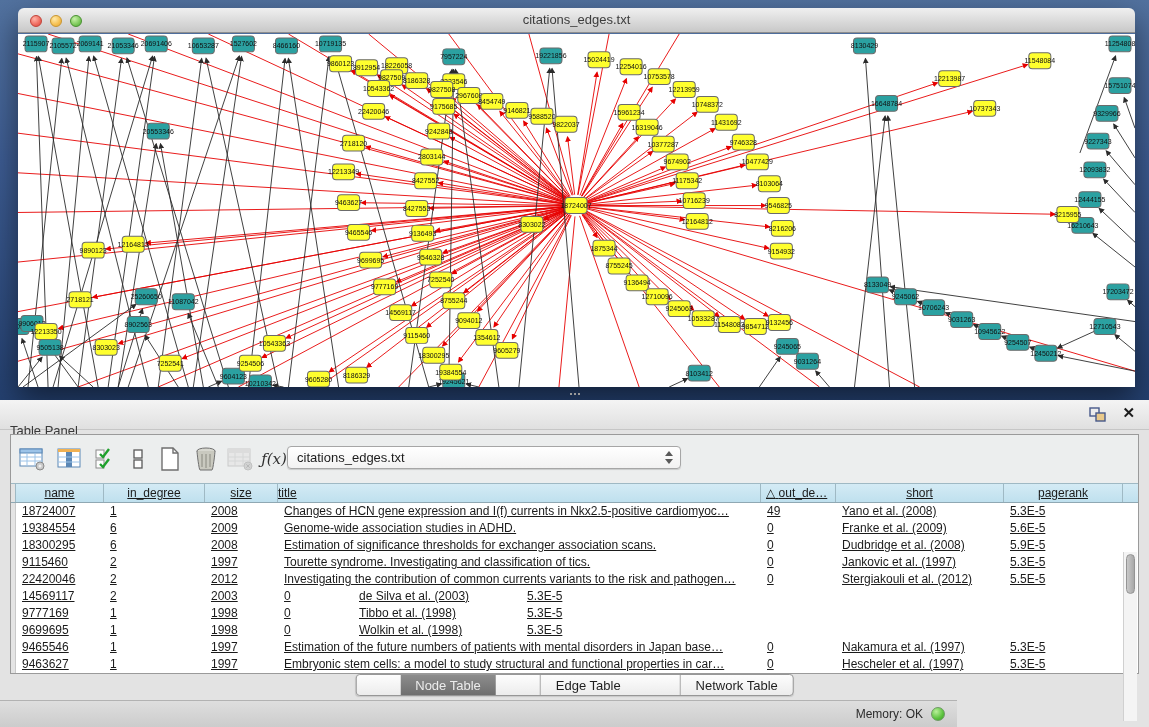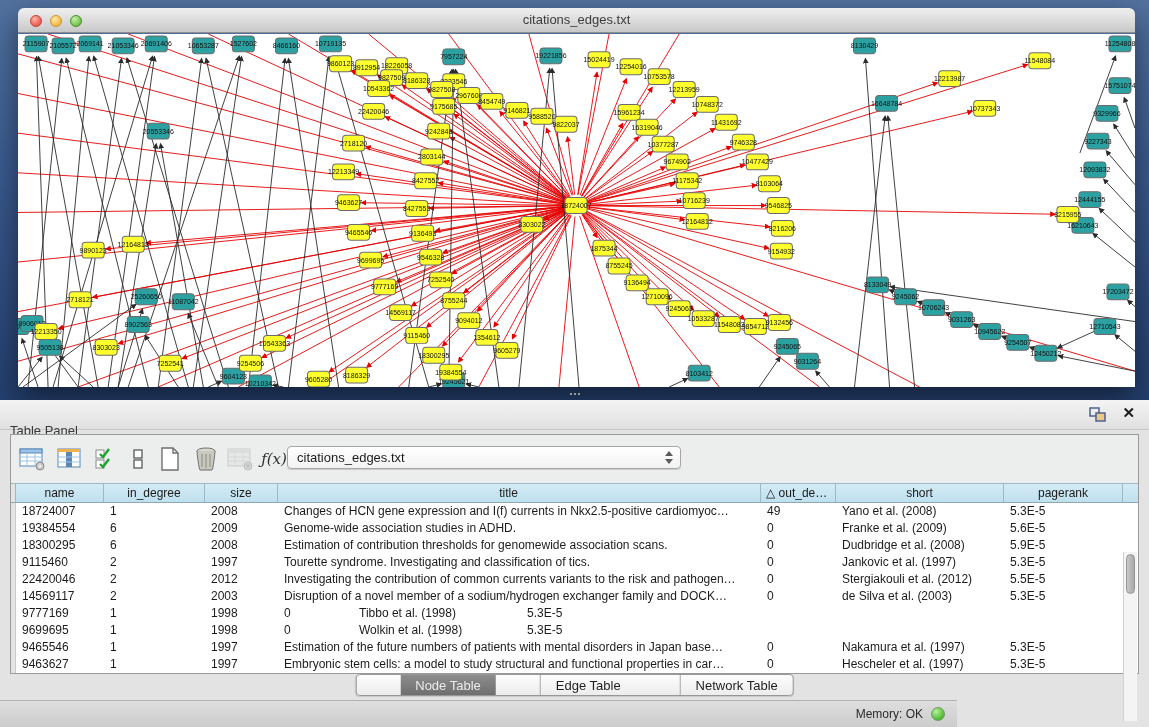--- a/index.html
+++ b/index.html
@@ -41,36 +41,36 @@
   #table-select { position:absolute; left:276px; top:11px; width:394px; height:23px;
     background:linear-gradient(#ffffff,#f2f2f2); border:1px solid #a6a6a6; border-radius:4px;
     box-shadow:0 1px 1px rgba(0,0,0,.15); font-size:13px; color:#1c1c1c; line-height:21px;
     padding-left:9px; cursor:pointer; }
   #table-select .arrows { position:absolute; right:7px; top:4px; }
   #table-select .arrows i { display:block; width:0; height:0; border-left:4px solid transparent; border-right:4px solid transparent; }
   #table-select .arrows i.up   { border-bottom:5px solid #5a5a5a; margin-bottom:3px; }
   #table-select .arrows i.down { border-top:5px solid #5a5a5a; }
 
   
-  #grid { position:absolute; left:0; top:48px; width:1127px; height:190px; font-size:12px; color:#1b1b1b; }
+  #grid { position:absolute; left:0; top:48px; width:1127px; height:190px; font-size:12px; color:#1b1b1b;text-decoration:underline; }
   .thead { display:flex; height:20px; background:linear-gradient(#d4ebf5,#bfe0ee);
     border-top:1px solid #9fb9c4; border-bottom:1px solid #8fa8b3; }
   .thead .cell { line-height:18px; border-right:1px solid #9fb9c4; overflow:hidden; white-space:nowrap; }
   .trow { display:flex; height:17px; background:#ffffff; }
   .trow .cell { line-height:17px; overflow:hidden; white-space:nowrap; padding-left:6px; }
   .gutter { width:5px; padding:0 !important; background:#e4e4e4; border-right:1px solid #c9c9c9; }
   .c-name  { width:88px; }
   .c-in    { width:101px; }
   .c-year  { width:73px; }
   .c-title { width:483px; }
   .c-out   { width:75px; }
   .c-short { width:168px; }
   .c-page  { width:119px; }
   .thead .c-name, .thead .c-in, .thead .c-year, .thead .c-short, .thead .c-page { text-align:center; }
-  .thead .c-title { text-align:center; padding-right:21px; }
+  .thead .c-title { text-align:left; padding-right:21px; }
   .thead .c-out { text-align:left; padding-left:5px; }
   #vscroll { position:absolute; right:1px; top:69px; width:14px; height:169px; background:#f4f4f4; border-left:1px solid #d0d0d0; }
   #vthumb { position:absolute; left:2px; top:2px; width:9px; height:40px; border-radius:5px;
     background:linear-gradient(90deg,#c9c9c9,#a8a8a8); border:1px solid #949494; }
 
   
   #tabs { position:absolute; left:50%; transform:translateX(-50%); top:274px; height:22px;
     display:flex; border:1px solid #979797; border-radius:4px; overflow:hidden;
     background:linear-gradient(#fdfdfd,#ececec); box-shadow:0 1px 1px rgba(0,0,0,.12); }
   .tab { padding:0 15px; line-height:21px; font-size:13px; color:#1e1e1e; cursor:pointer; border-left:1px solid #a8a8a8;margin-left:44px; }
@@ -877,21 +877,21 @@
             <div class="cell c-title">Genome-wide association studies in ADHD.</div>
             <div class="cell c-out">0</div>
             <div class="cell c-short">Franke et al. (2009)</div>
             <div class="cell c-page">5.6E-5</div>
           </div>
           <div class="trow">
             <div class="cell gutter"></div>
             <div class="cell c-name">18300295</div>
             <div class="cell c-in">6</div>
             <div class="cell c-year">2008</div>
-            <div class="cell c-title">Estimation of contribution thresholds for genomewide association scans.</div>
+            <div class="cell c-title">Estimation of significance thresholds for exchanger association scans.</div>
             <div class="cell c-out">0</div>
             <div class="cell c-short">Dudbridge et al. (2008)</div>
             <div class="cell c-page">5.9E-5</div>
           </div>
           <div class="trow">
             <div class="cell gutter"></div>
             <div class="cell c-name">9115460</div>
             <div class="cell c-in">2</div>
             <div class="cell c-year">1997</div>
             <div class="cell c-title">Tourette syndrome. Investigating and classification of tics.</div>
@@ -907,21 +907,20 @@
             <div class="cell c-title">Investigating the contribution of common currents variants to the risk and pathogen…</div>
             <div class="cell c-out">0</div>
             <div class="cell c-short">Stergiakouli et al. (2012)</div>
             <div class="cell c-page">5.5E-5</div>
           </div>
           <div class="trow">
             <div class="cell gutter"></div>
             <div class="cell c-name">14569117</div>
             <div class="cell c-in">2</div>
             <div class="cell c-year">2003</div>
-            <div class="cell c-title">Disruption of a novel member of a sodium/hydrogen exchanger family and DOCK…</div>
             <div class="cell c-out">0</div>
             <div class="cell c-short">de Silva et al. (2003)</div>
             <div class="cell c-page">5.3E-5</div>
           </div>
           <div class="trow">
             <div class="cell gutter"></div>
             <div class="cell c-name">9777169</div>
             <div class="cell c-in">1</div>
             <div class="cell c-year">1998</div>
             <div class="cell c-out">0</div>

